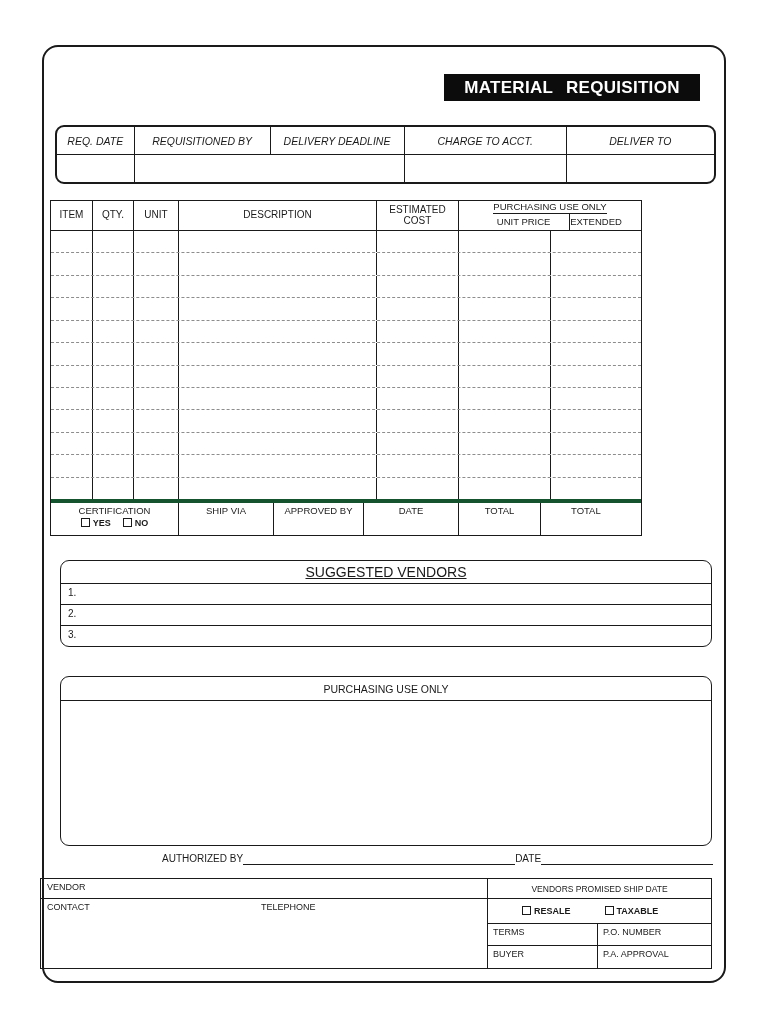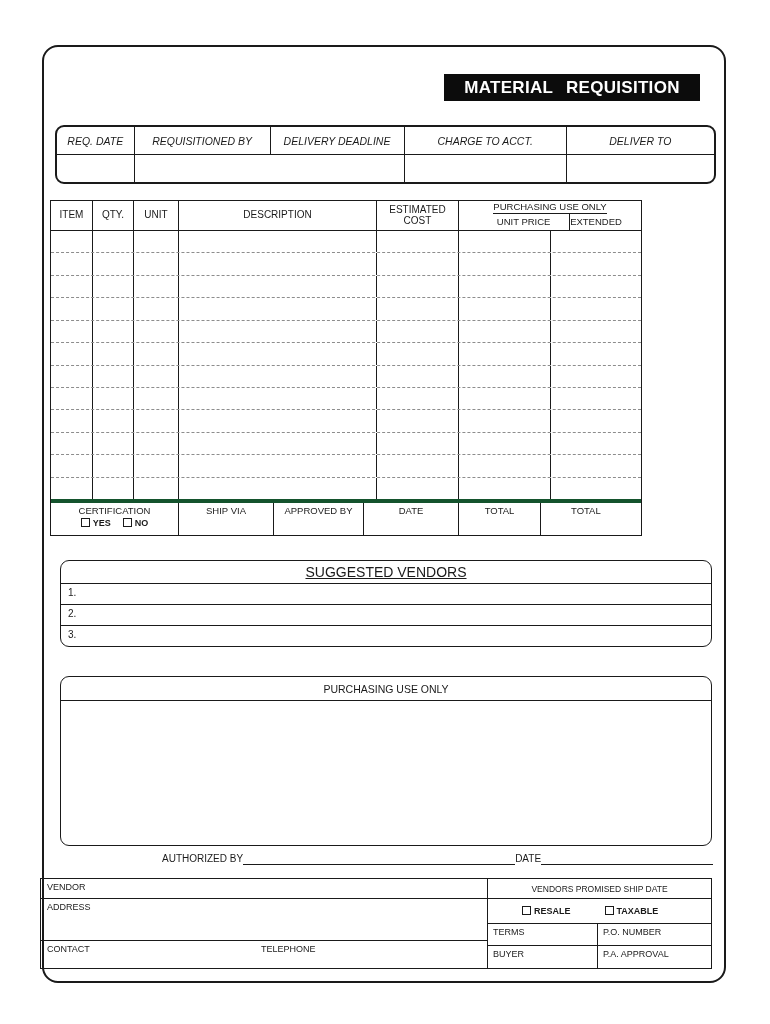--- a/index.html
+++ b/index.html
@@ -297,23 +297,20 @@
     <span class="rule rule1"></span>
     <span class="auth-label">DATE</span>
     <span class="rule rule2"></span>
   </div>
 
   <div class="vendor-table">
     <div class="vt-left">
       <div class="vt-cell bb">
         <span>VENDOR</span>
       </div>
-      <div class="vt-cell bb">
-        <span>ADDRESS</span>
-      </div>
       <div class="vt-cell vt-contact">
         <span>CONTACT</span>
         <span class="vt-telephone">TELEPHONE</span>
       </div>
     </div>
     <div class="vt-right">
       <div class="vt-cell bb vt-shipdate">
         <span>VENDORS PROMISED SHIP DATE</span>
       </div>
       <div class="vt-cell bb vt-checks">

